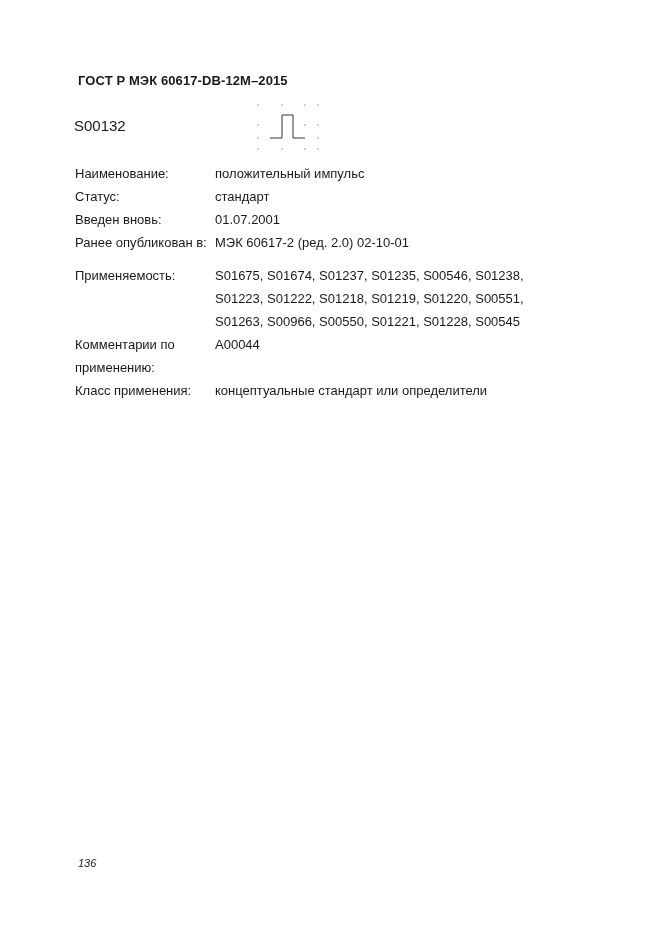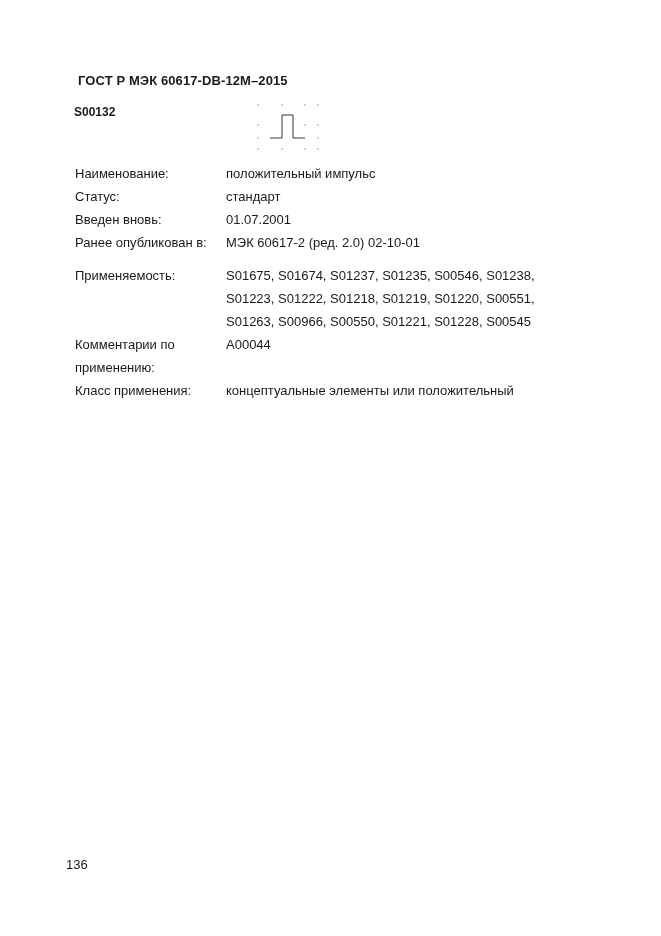--- a/index.html
+++ b/index.html
@@ -1,26 +1,26 @@
 <!DOCTYPE html>
 <html><head>
 <meta charset="utf-8">
 <style>
   html, body { margin: 0; padding: 0; background: #ffffff; }
   body { width: 661px; height: 936px; position: relative; overflow: hidden;
          font-family: "Liberation Sans", sans-serif; color: #1a1a1a; }
   .header { position: absolute; left: 78px; top: 73px; font-size: 13px; font-weight: bold; letter-spacing: 0.1px; }
-  .code { position: absolute; left: 74px; top: 105px; font-size: 12px; font-weight: bold; }
+  .code { position: absolute; left: 74px; top: 117px; font-size: 15px; font-weight: normal; }
   .symbol { position: absolute; left: 252px; top: 100px; width: 70px; height: 52px; }
   .rows { position: absolute; left: 75px; top: 162px; width: 560px; }
   .row { position: relative; height: 23px; font-size: 13px; line-height: 23px; }
   .row .label { position: absolute; left: 0; white-space: nowrap; }
-  .row .value { position: absolute; left: 151px; white-space: nowrap; }
+  .row .value { position: absolute; left: 140px; white-space: nowrap; }
   .gap { height: 10px; }
-  .page-num { position: absolute; left: 66px; top: 857px; font-size: 13px; }
+  .page-num { position: absolute; left: 78px; top: 857px; font-size: 11px; font-style: italic; }
 </style>
 </head>
 <body>
 
 <div class="header">ГОСТ Р МЭК 60617-DB-12M–2015</div>
 
 <div class="code">S00132</div>
 
 <div class="symbol">
   <svg width="70" height="52" viewBox="0 0 70 52">
@@ -75,17 +75,17 @@
   </div>
   <div class="row">
     <span class="label">Комментарии по</span>
     <span class="value">A00044</span>
   </div>
   <div class="row">
     <span class="label">применению:</span>
   </div>
   <div class="row">
     <span class="label">Класс применения:</span>
-    <span class="value">концептуальные элементы или положительный</span>
+    <span class="value">концептуальные стандарт или определители</span>
   </div>
 </div>
 
 <div class="page-num">136</div>
 
 </body></html>

